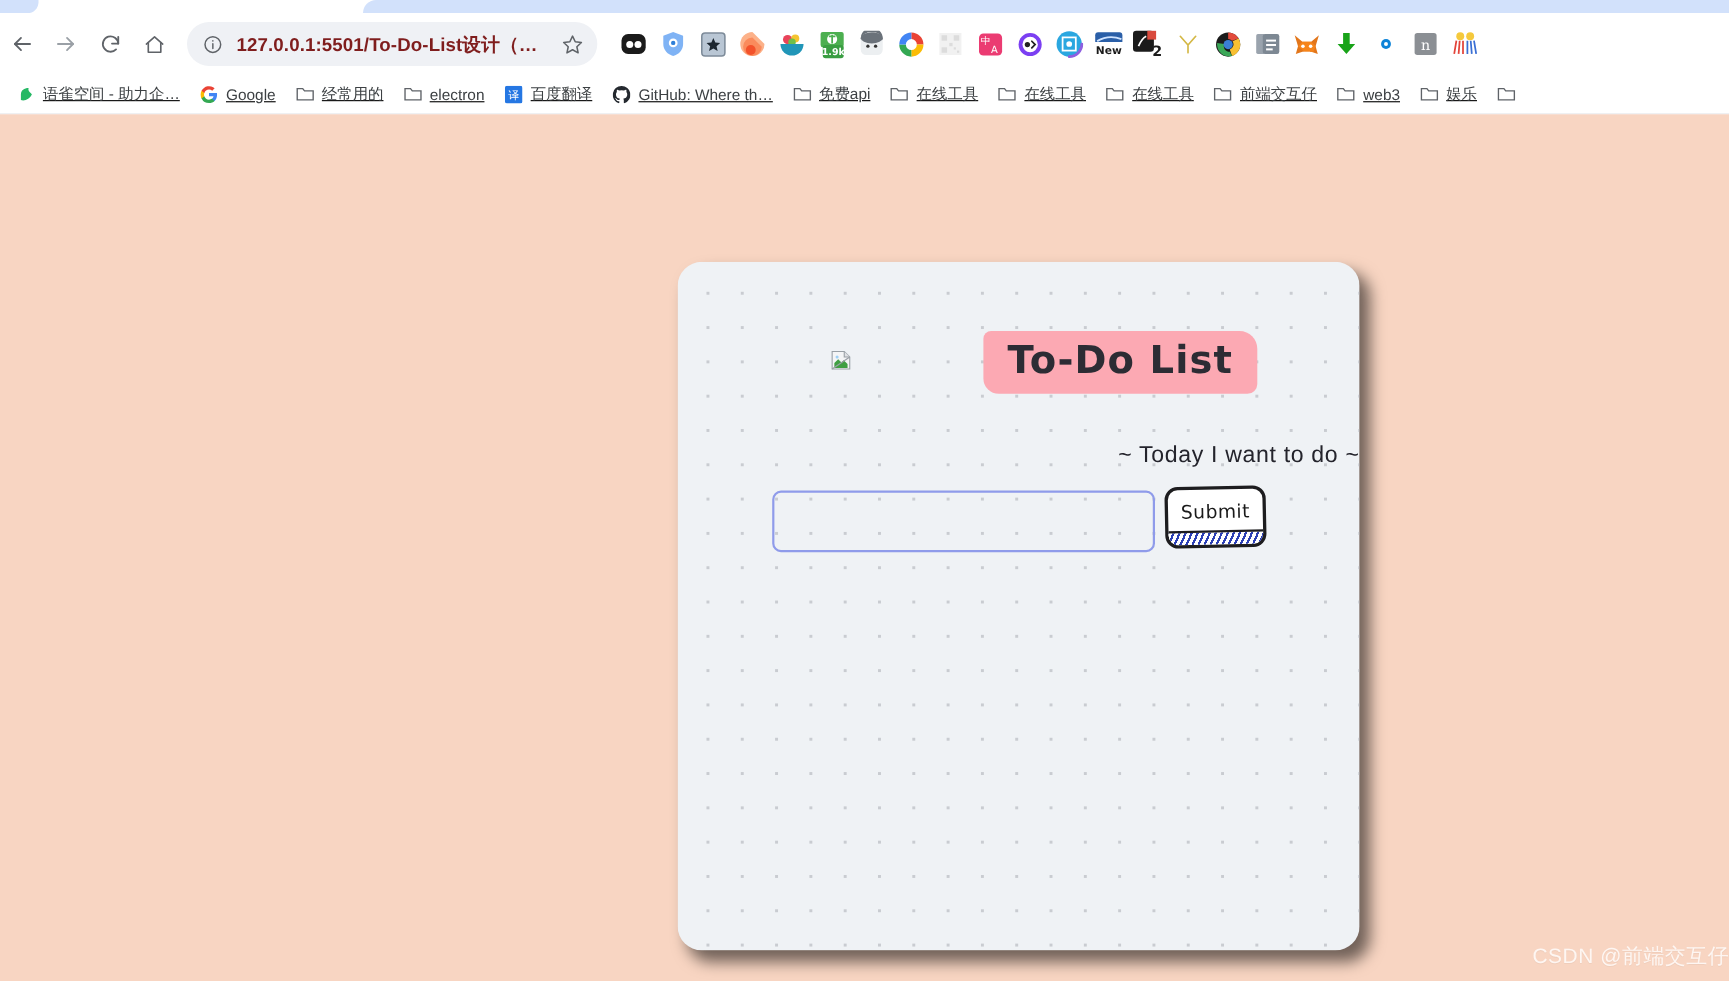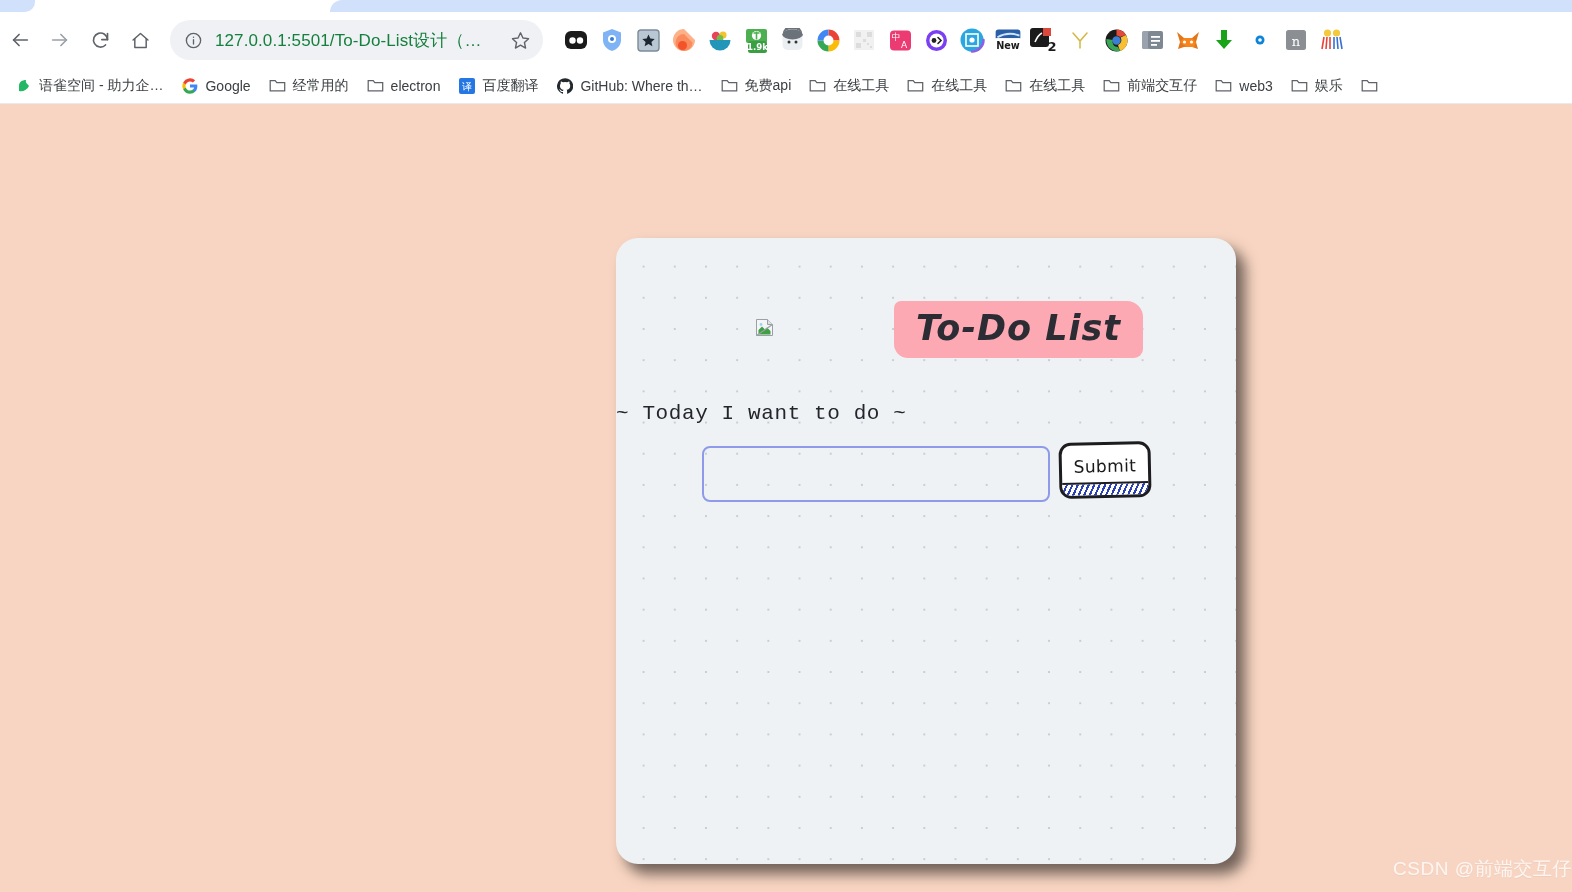--- a/index.html
+++ b/index.html
@@ -78,24 +78,25 @@
     display: flex;
     align-items: center;
     padding: 0 12px 0 14px;
     margin-left: 10px;
     flex: 0 0 auto;
     cursor: text;
   }
   .omnibox .info-icon { margin-right: 12px; display:flex; color:#5f6368;}
   .omnibox .url {
     font-size: 17px;
-    color: #15803d;
+    color: #7f1d1d;
     white-space: nowrap;
     letter-spacing: 0.1px;
     flex: 1;
+    font-weight: bold;
   }
   .omnibox .star-icon { margin-left: 10px; color:#5f6368; display:flex;}
 
   .ext-strip {
     display: flex;
     align-items: center;
     gap: 6px;
     margin-left: 18px;
     flex: 1 1 auto;
     overflow: hidden;
@@ -111,20 +112,21 @@
   
   .bookmarks {
     height: 36px;
     background: #ffffff;
     display: flex;
     align-items: center;
     padding: 0 0 0 6px;
     gap: 0px;
     border-bottom: 1px solid #e8eaed;
     overflow: hidden;
+    text-decoration: underline;
   }
   .bm {
     display: flex;
     align-items: center;
     gap: 7px;
     padding: 5px 9px;
     border-radius: 6px;
     font-size: 14px;
     color: #3c4043;
     white-space: nowrap;
@@ -182,29 +184,28 @@
     border-radius: 7px 16px 9px 14px;
   }
   .title-text {
     font-family: "DejaVu Sans", sans-serif;
     font-size: 35px;
     font-weight: bold;
     color: #2c2c34;
     letter-spacing: 1px;
     white-space: nowrap;
     line-height: 1;
-    font-style: italic;
   }
 
   .subtitle {
     position: absolute;
     top: 164px;
     left: 0; right: 0;
-    text-align: left;
-    font-family: Liberation Mono, monospace;
+    text-align: right;
+    font-family: Liberation Sans, sans-serif;
     font-size: 21px;
     color: #24242c;
     letter-spacing: 0.6px;
   }
 
   .input-row {
     position: absolute;
     top: 204px;
     left: 86px;
     right: 56px;

